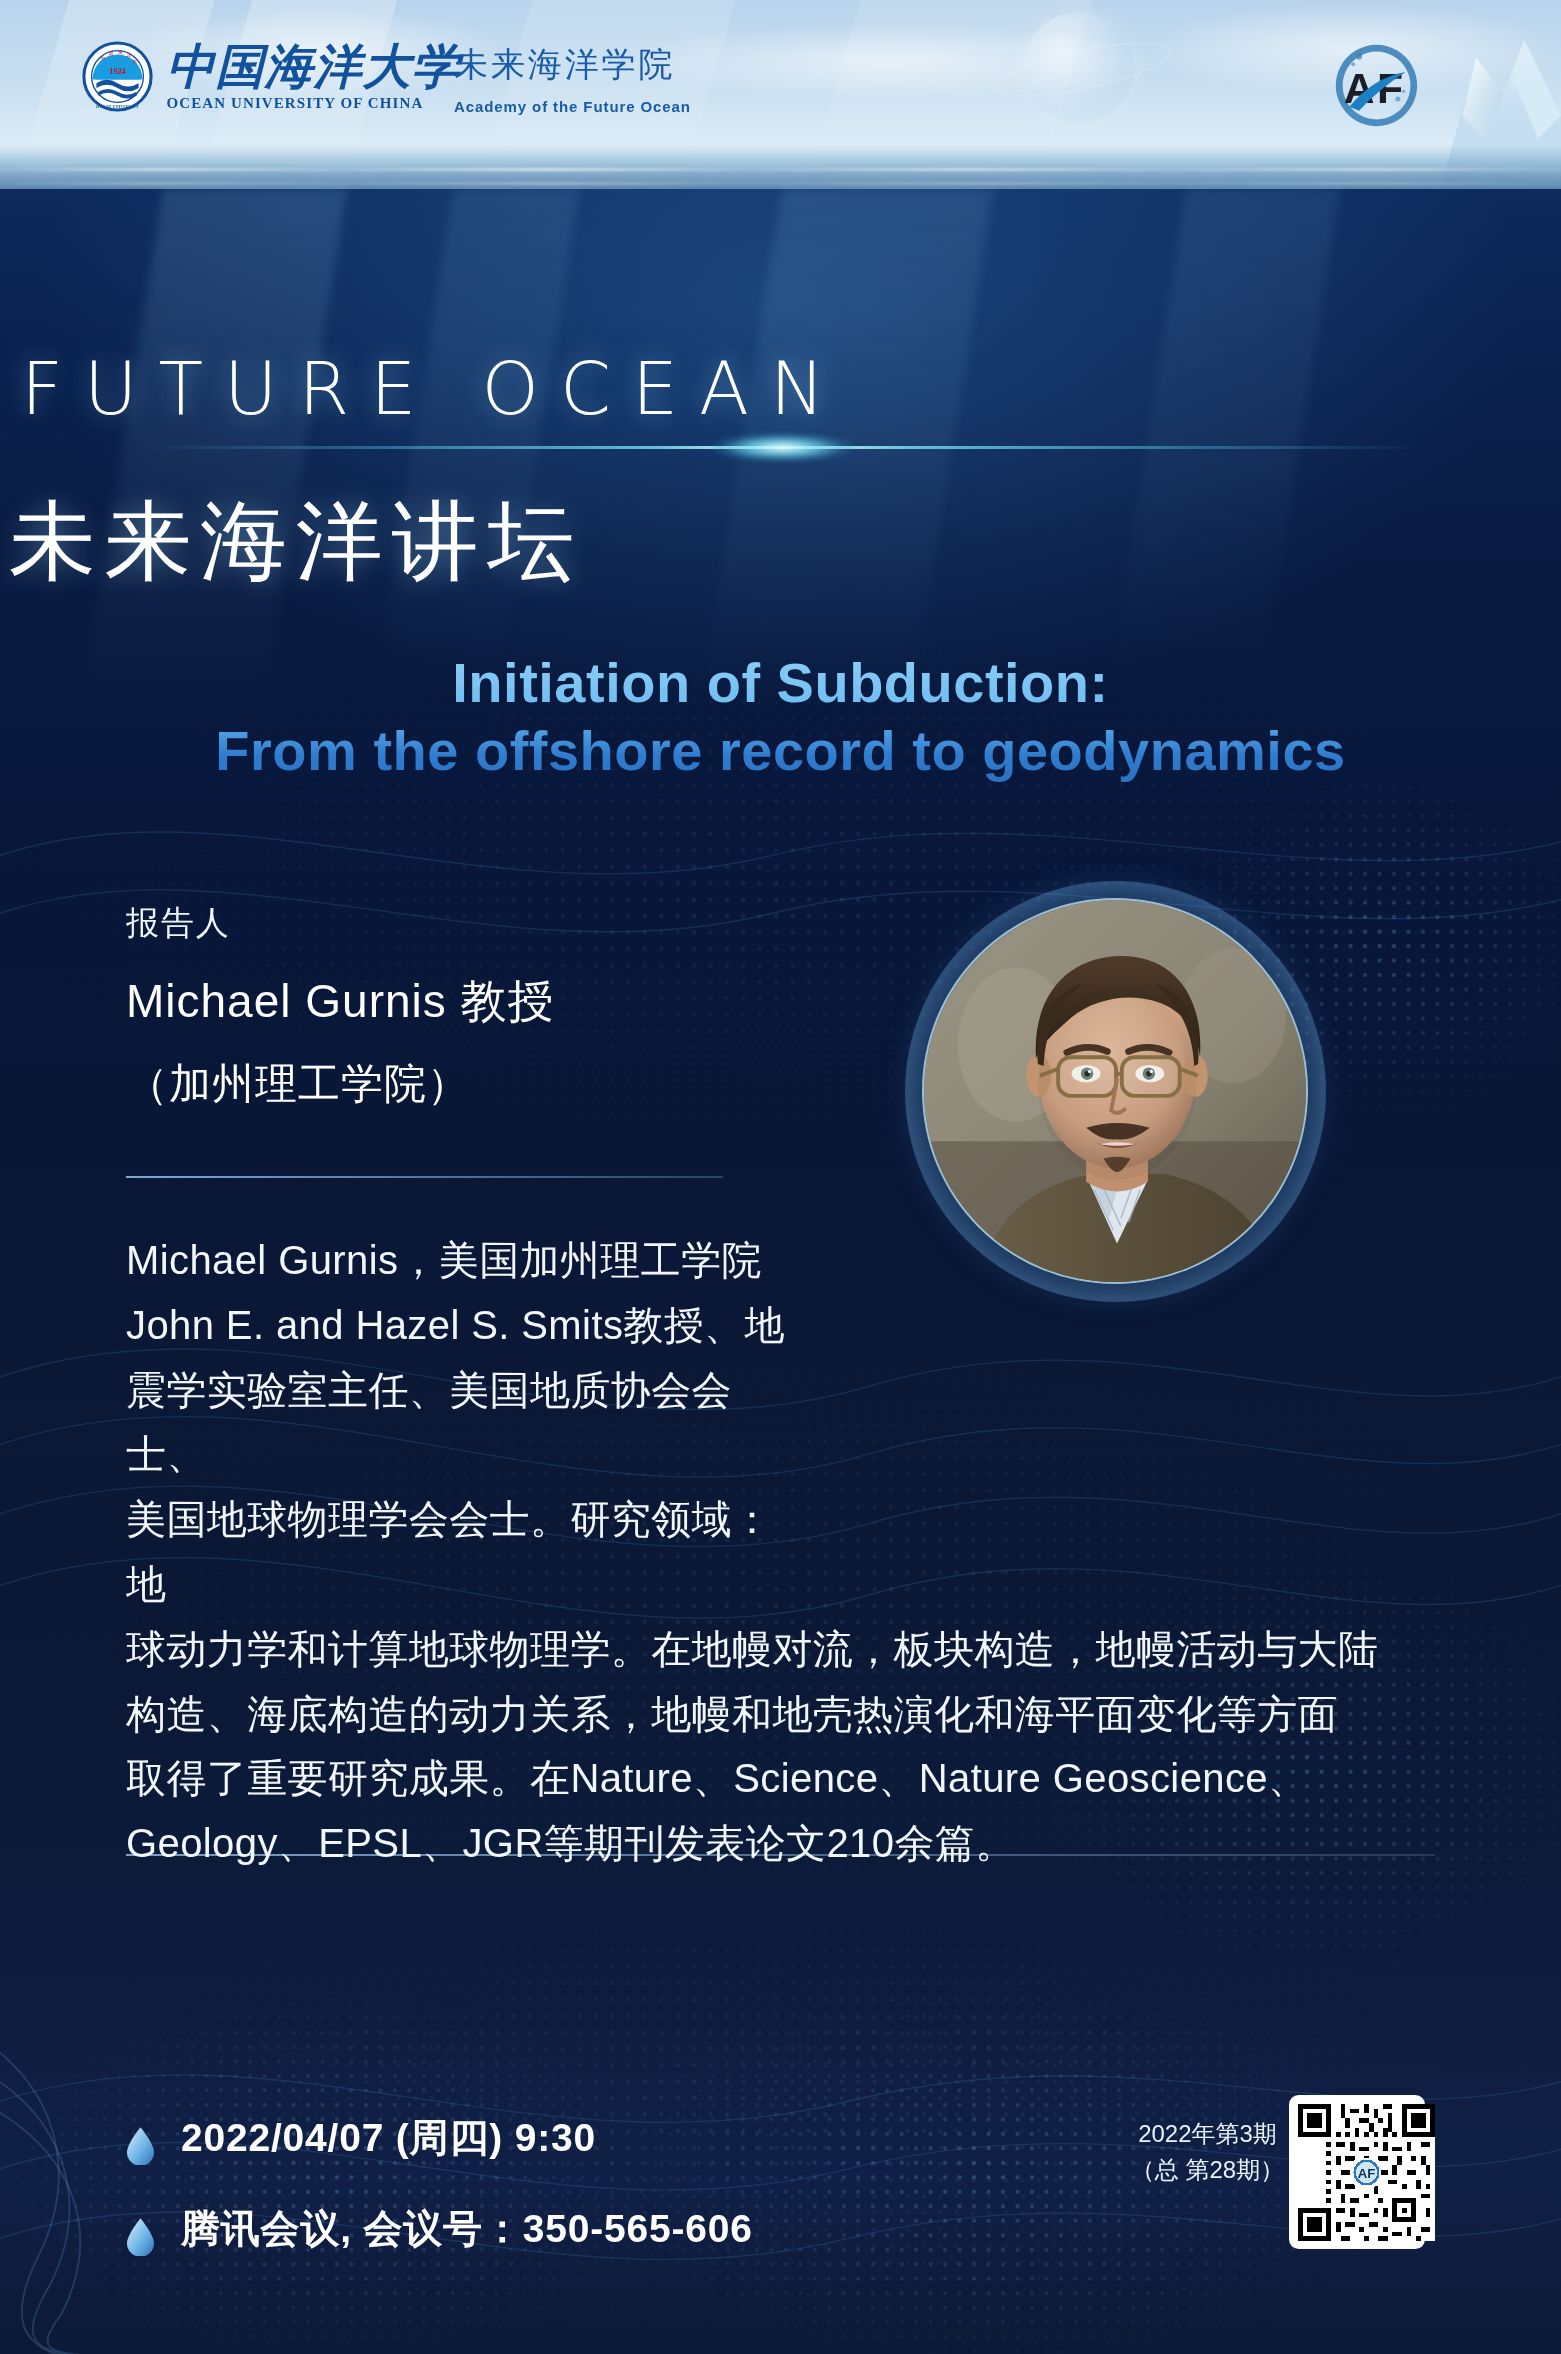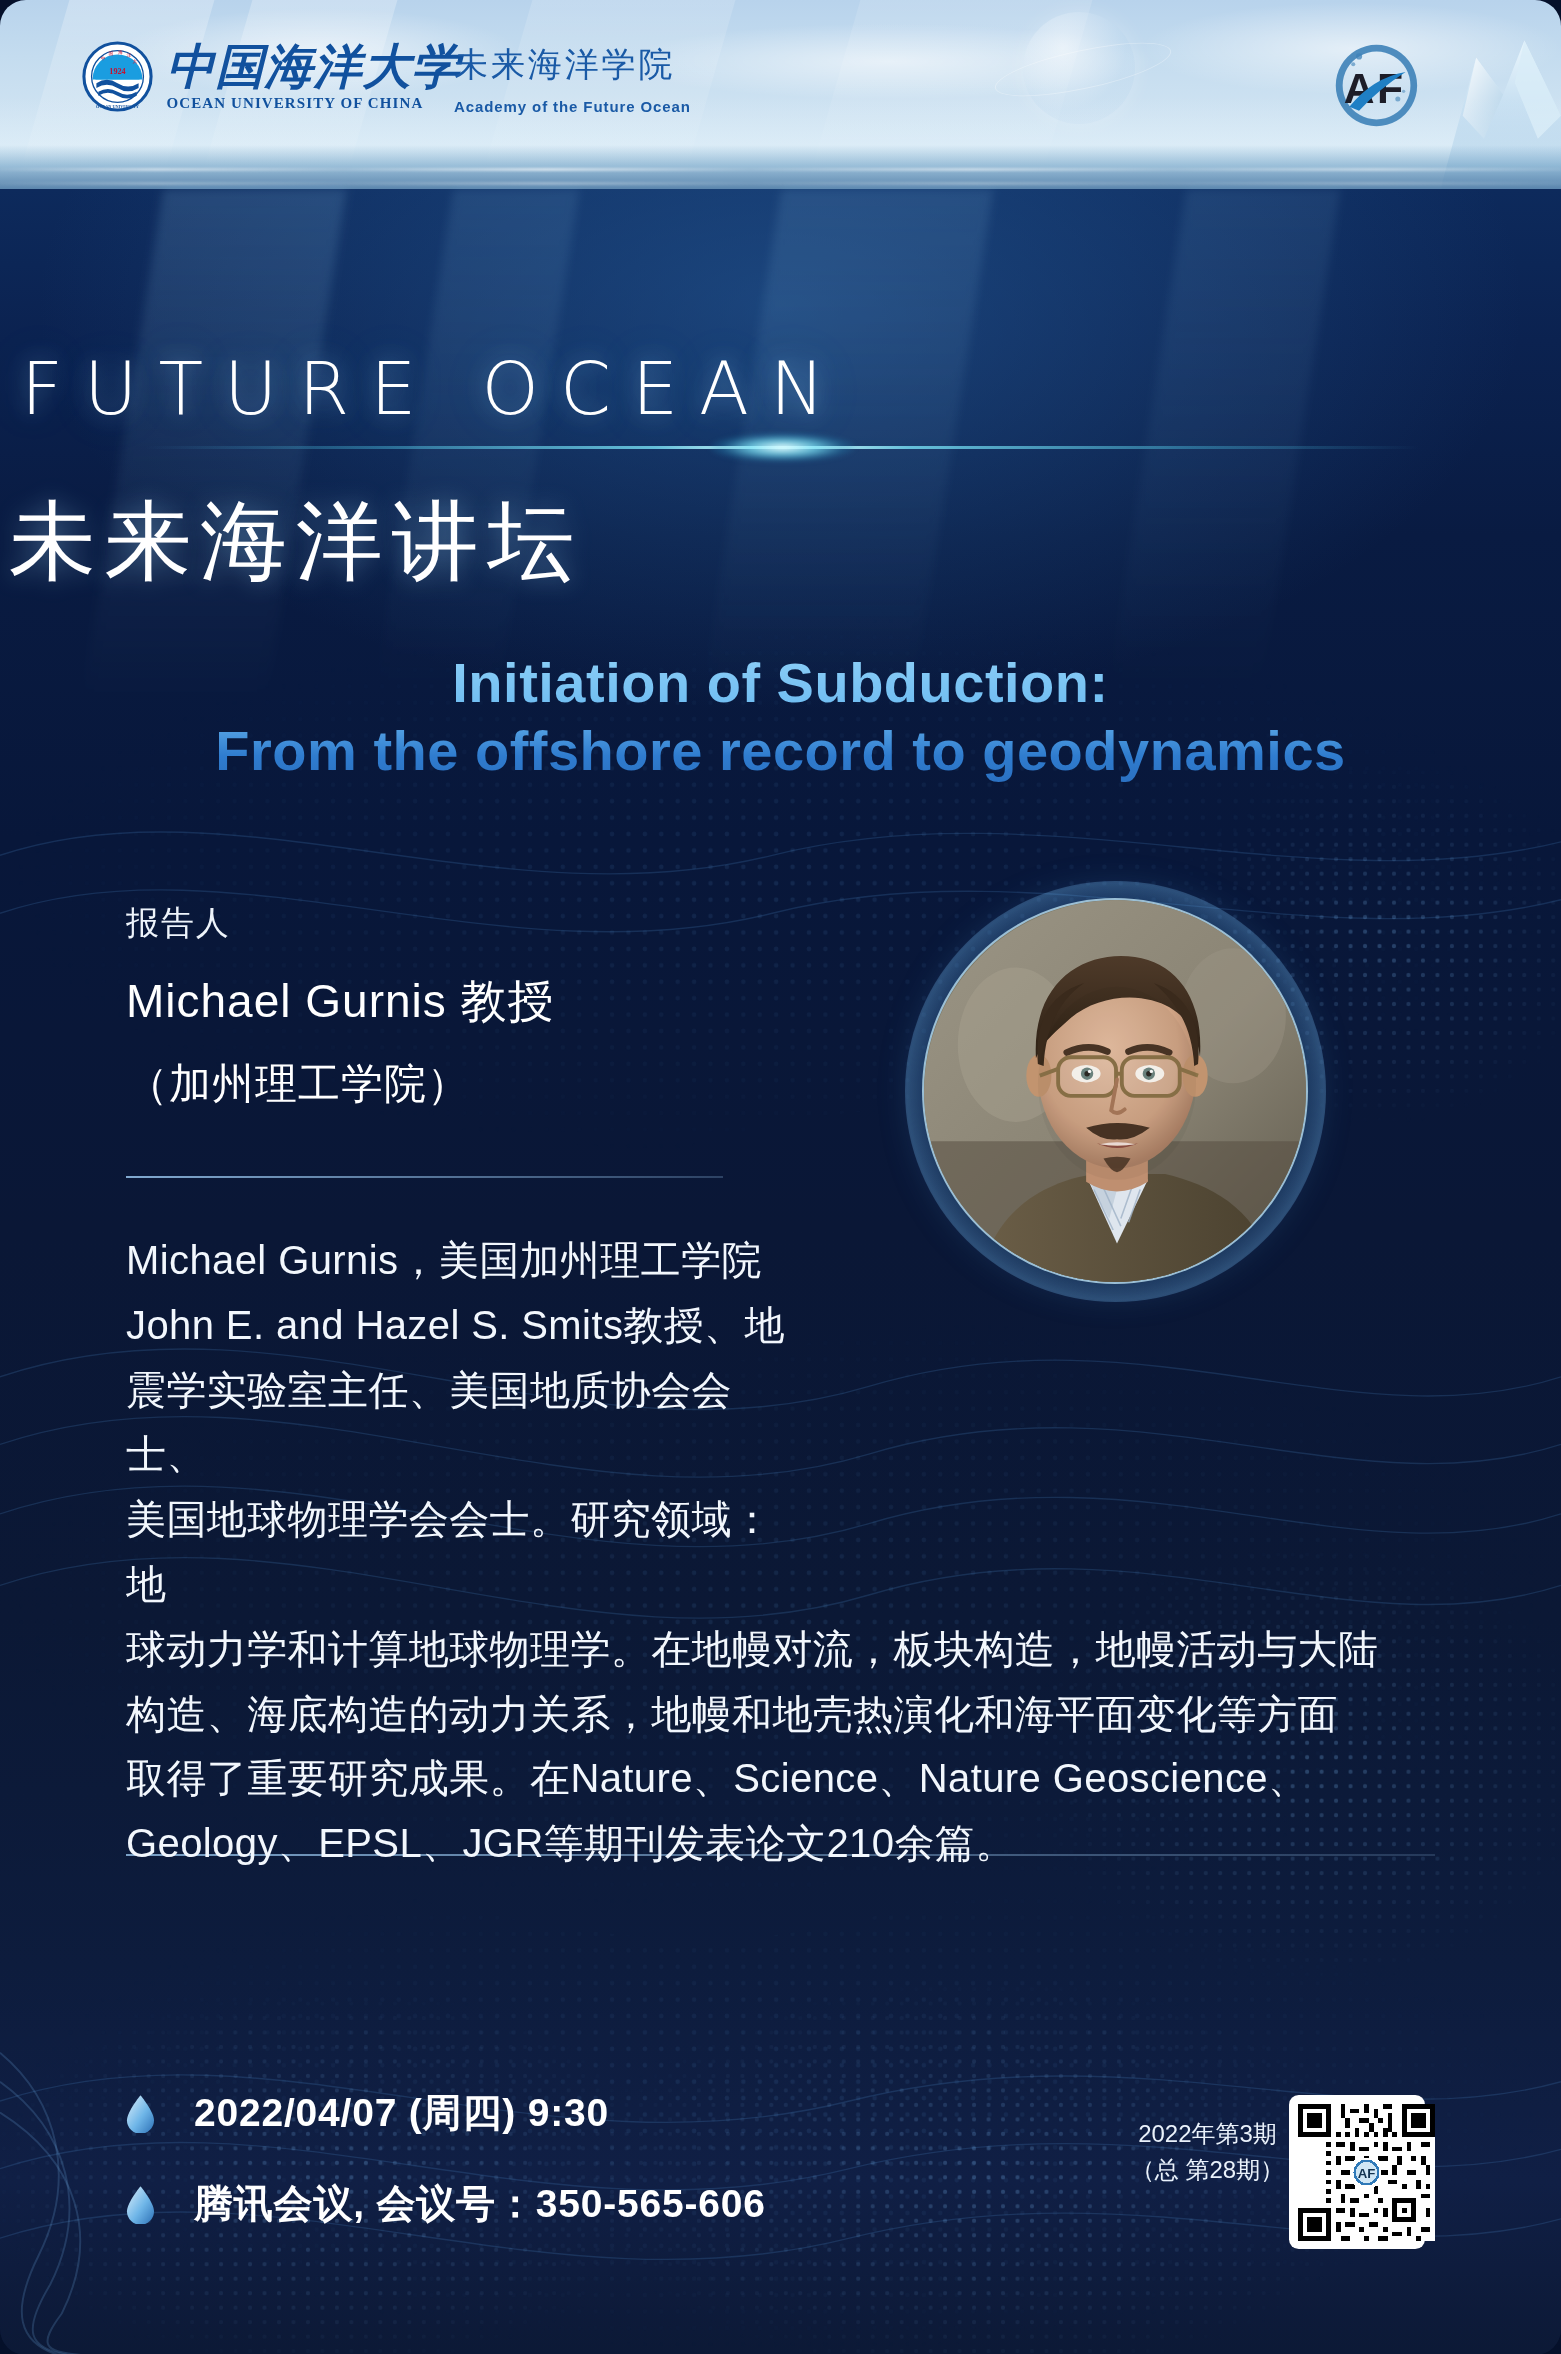--- a/index.html
+++ b/index.html
@@ -8,21 +8,20 @@
     background:#05102a;
     font-family:"Liberation Sans","DejaVu Sans",sans-serif;
     overflow:hidden;
   }
 
   #poster {
     position:relative;
     width:1561px; height:2355px;
     overflow:hidden;
     background:#061232;
-    border-radius:26px;
   }
 
   
   .sky-band {
     position:absolute; left:0; top:0; width:1561px; height:189px;
     background:
       linear-gradient(180deg,#b8d3ec 0%,#c4dcef 30%,#cfe3f2 62%,#d9ecf7 88%,#cfe2f0 100%);
     overflow:hidden;
   }
   .sky-streak {
@@ -233,21 +232,21 @@
     color:#f2f7fd;
     font-size:40px;
     line-height:1.62;
     letter-spacing:0.4px;
     font-weight:300;
   }
   .bio .narrow { display:block; }
 
   
   .footer-line {
-    position:absolute; display:flex; align-items:center; gap:39px; color:#ffffff;
+    position:absolute; display:flex; align-items:flex-end; gap:26px; color:#ffffff;margin-top:25px;
   }
   .footer-date { left:126px; top:2086px; }
   .footer-meet { left:126px; top:2177px; }
   .drop { width:29px; height:39px; flex:0 0 auto; }
   .footer-text { font-size:39px; font-weight:700; letter-spacing:0.8px; }
 
   .issue {
     position:absolute; left:1123px; top:2116px;
     width:169px; text-align:center;
     color:#eaf2fb; font-size:24px; line-height:1.5; font-weight:400;

